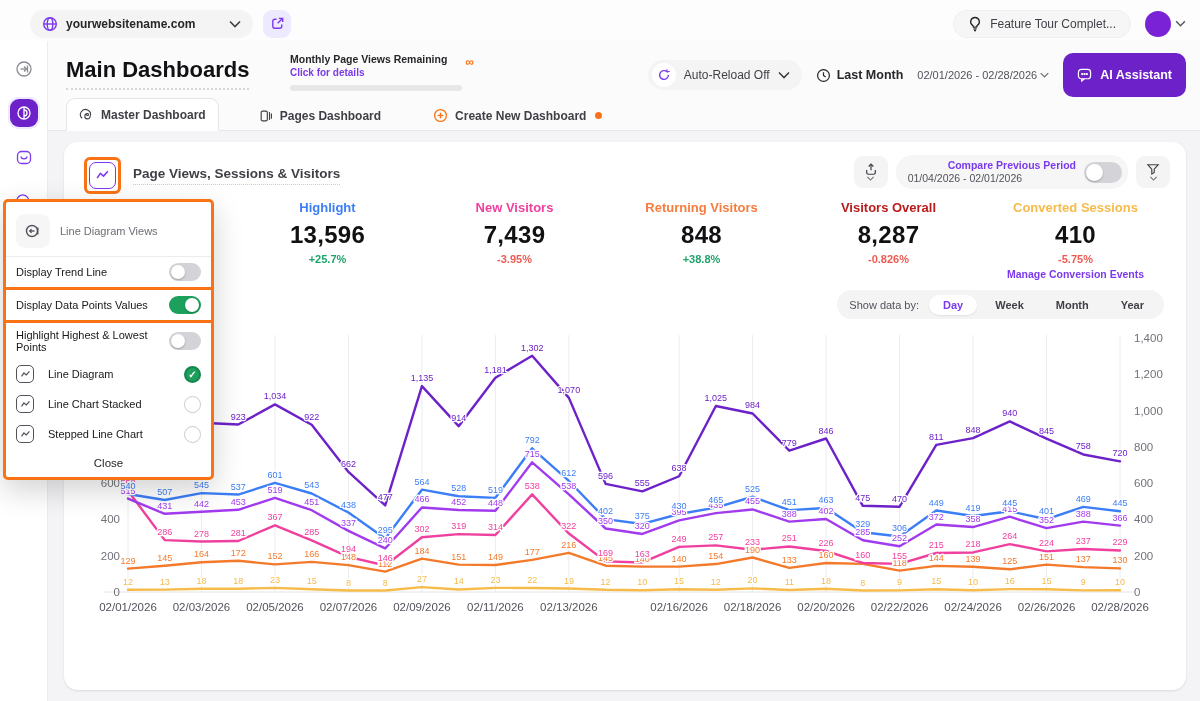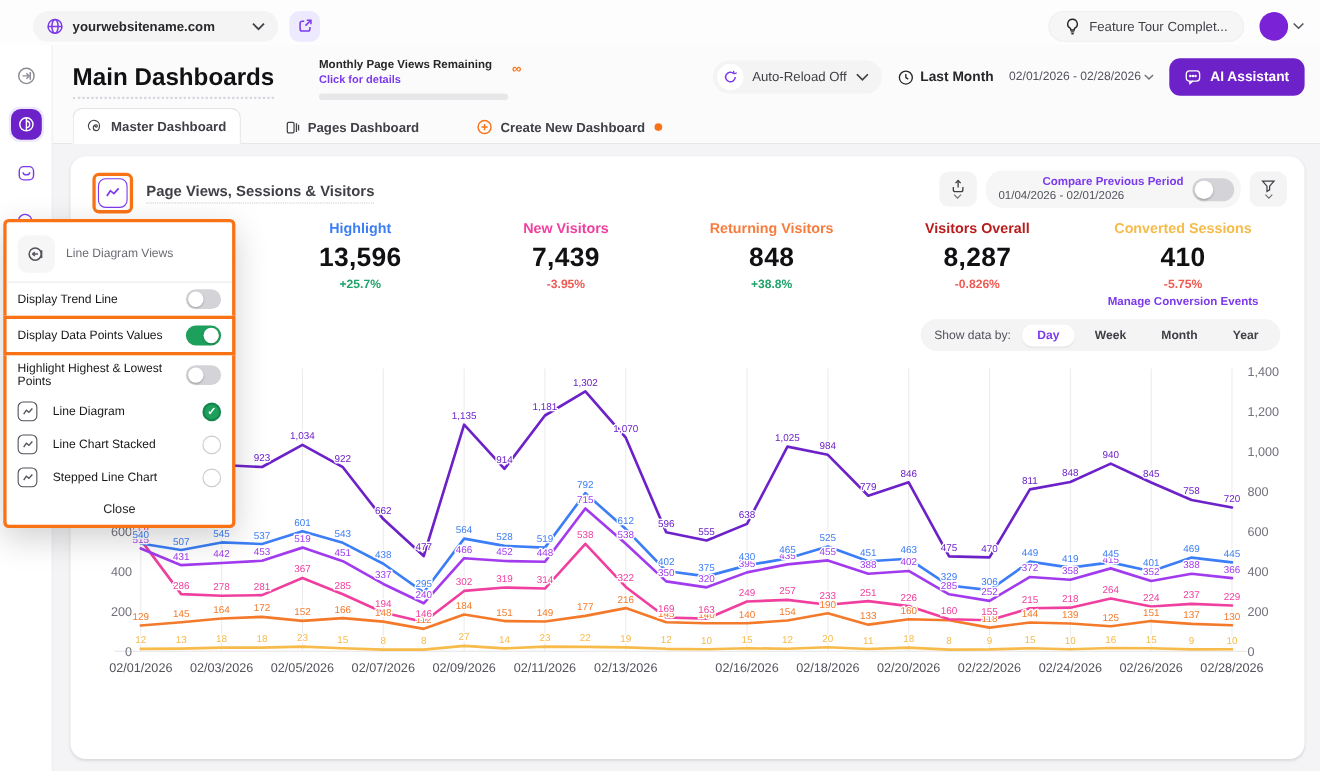--- a/index.html
+++ b/index.html
@@ -30,21 +30,21 @@
   .quota { position:absolute; left:242px; top:12px; width:172px; }
   .quota-label { font-size:10.5px; font-weight:bold; color:#27272a; }
   .quota-link { font-size:10px; color:#7c3aed; font-weight:bold; margin-top:2px; cursor:pointer; }
   .quota-bar { margin-top:7px; height:6px; width:172px; background:#e7e7ea; border-radius:3px; }
   .quota-inf { position:absolute; right:-12px; top:2px; color:#f97316; font-size:12px; font-weight:bold; }
   .header-right { position:absolute; right:14px; top:12px; display:flex; align-items:center; gap:14px; }
   .autoreload { display:flex; align-items:center; gap:8px; background:#f4f4f5; border-radius:17px; height:30px; padding:0 12px 0 4px; font-size:12px; color:#3f3f46; cursor:pointer; }
   .autoreload .circ { width:24px; height:24px; border-radius:50%; background:#fff; display:flex; align-items:center; justify-content:center; }
   .lastmonth { display:flex; align-items:flex-start; gap:6px; font-size:12.5px; font-weight:bold; color:#27272a; cursor:pointer; }
   .daterange { font-size:11px; color:#52525b; display:flex; align-items:center; gap:3px; cursor:pointer; }
-  .ai-btn { display:flex; align-items:center; gap:8px; background:#6d21c8; color:#fff; font-size:12.5px; font-weight:bold; border:none; border-radius:10px; height:34px; padding:0 14px; cursor:pointer; }
+  .ai-btn { display:flex; align-items:center; gap:8px; background:#6d21c8; color:#fff; font-size:12.5px; font-weight:bold; border:none; border-radius:10px; height:44px; padding:0 14px; cursor:pointer; }
 
   
   .tabs { position:absolute; left:18px; bottom:-1px; display:flex; align-items:flex-end; gap:28px; }
   .tab { display:flex; align-items:center; gap:7px; font-size:12px; font-weight:bold; color:#3f3f46; padding:8px 12px; cursor:pointer; }
   .tab.active { background:#fff; border:1px solid #e4e4e7; border-bottom:1px solid #fff; border-radius:9px 9px 0 0; }
   .tab .dot { width:7px; height:7px; border-radius:50%; background:#f97316; margin-left:2px; }
 
   
   .card { position:absolute; left:64px; top:142px; width:1122px; height:548px; background:#fff; border-radius:14px; box-shadow:0 1px 3px rgba(0,0,0,.07), 0 1px 2px rgba(0,0,0,.04); }
   .card-head { position:absolute; left:20px; top:15px; display:flex; align-items:center; gap:12px; }

